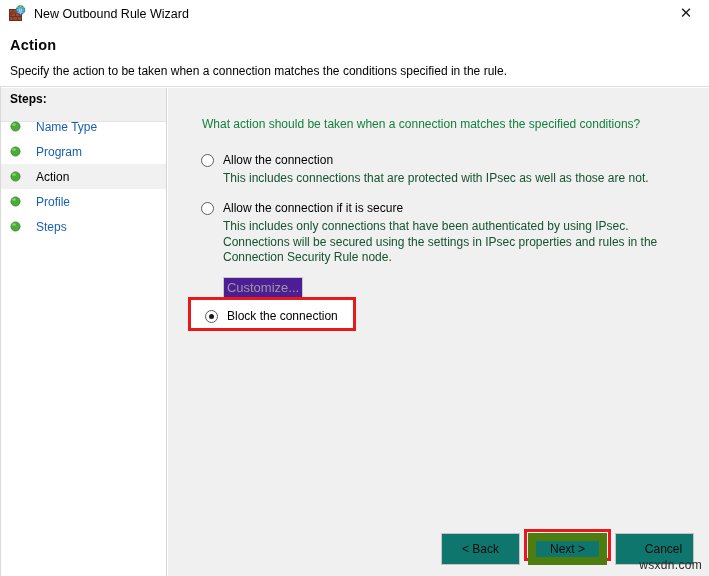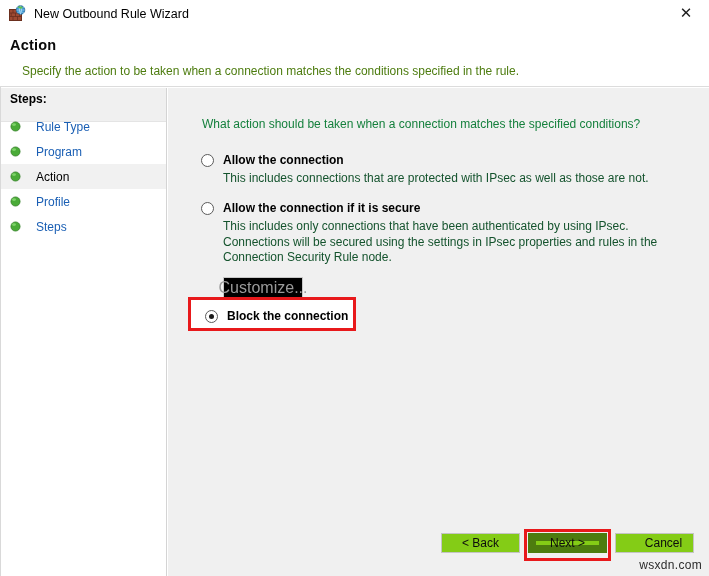--- a/index.html
+++ b/index.html
@@ -69,24 +69,24 @@
     position: absolute;
     left: 10px;
     top: 10px;
     font-size: 14.5px;
     font-weight: bold;
     color: #0a0a0a;
     letter-spacing: 0.2px;
   }
   .header-sub {
     position: absolute;
-    left: 22px;
+    left: 10px;
     top: 37px;
     font-size: 12px;
-    color: #4d7c0f;
+    color: #000000;
     white-space: nowrap;
   }
 
   
   .left-edge {
     position: absolute;
     left: 0; top: 87px;
     width: 1px;
     height: 489px;
     background: #d9d9d9;
@@ -197,43 +197,43 @@
     left: 3px;
     top: 3px;
     width: 5px;
     height: 5px;
     border-radius: 50%;
     background: #1a1a1a;
   }
   .opt-title {
     margin-left: 9px;
     font-size: 12px;
-    font-weight: bold;
+    font-weight: normal;
     color: #000000;
     line-height: 14px;
     white-space: nowrap;
   }
   .opt-desc {
     margin-left: 22px;
     margin-top: 4px;
     font-size: 12px;
     color: #14532d;
     line-height: 15.5px;
     width: 460px;
   }
 
   .customize-btn {
     margin-left: 22px;
     margin-top: 11px;
     width: 80px;
     height: 22px;
-    background: #000000;
+    background: #4c1d95;
     border: 1px solid #c8c8c8;
     color: #9a9a9a;
-    font-size: 16px;
+    font-size: 13px;
     font-family: "Liberation Sans", sans-serif;
     display: flex;
     align-items: center;
     justify-content: center;
     box-sizing: border-box;
   }
 
   
   .block-highlight {
     position: absolute;
@@ -256,22 +256,22 @@
   
   .footer {
     position: absolute;
     left: 0;
     bottom: 0;
     width: 541px;
     height: 70px;
   }
   .btn {
     position: absolute;
-    height: 20px;
-    background: #84cc16;
+    height: 32px;
+    background: #0f766e;
     border: 1px solid #c4c4c4;
     font-size: 12px;
     font-family: "Liberation Sans", sans-serif;
     color: #0d0d0d;
     display: flex;
     align-items: center;
     justify-content: center;
     box-sizing: border-box;
   }
   .btn-back  { left: 273px; top: 27px; width: 79px; }
@@ -337,21 +337,21 @@
   </div>
   <div class="steps-list">
 
     <div class="step-item">
       <span class="step-bullet">
         <svg width="11" height="11" viewBox="0 0 11 11">
           <circle cx="5.5" cy="5.5" r="4.6" fill="#4aab38" stroke="#2f7a22" stroke-width="0.7"></circle>
           <ellipse cx="4" cy="3.6" rx="2" ry="1.4" fill="#8fe07a" opacity="0.75"></ellipse>
         </svg>
       </span>
-      <span class="step-label">Rule Type</span>
+      <span class="step-label">Name Type</span>
     </div>
 
     <div class="step-item">
       <span class="step-bullet">
         <svg width="11" height="11" viewBox="0 0 11 11">
           <circle cx="5.5" cy="5.5" r="4.6" fill="#4aab38" stroke="#2f7a22" stroke-width="0.7"></circle>
           <ellipse cx="4" cy="3.6" rx="2" ry="1.4" fill="#8fe07a" opacity="0.75"></ellipse>
         </svg>
       </span>
       <span class="step-label">Program</span>

